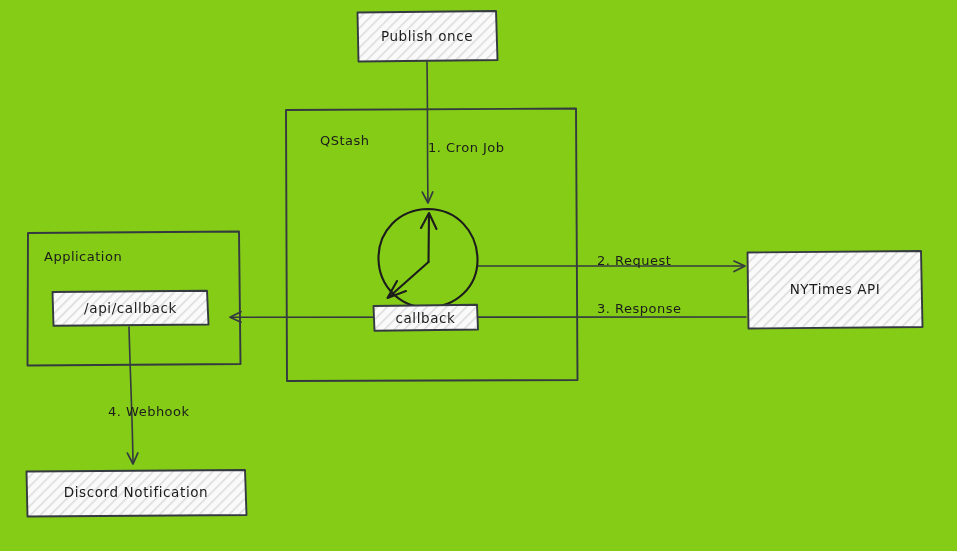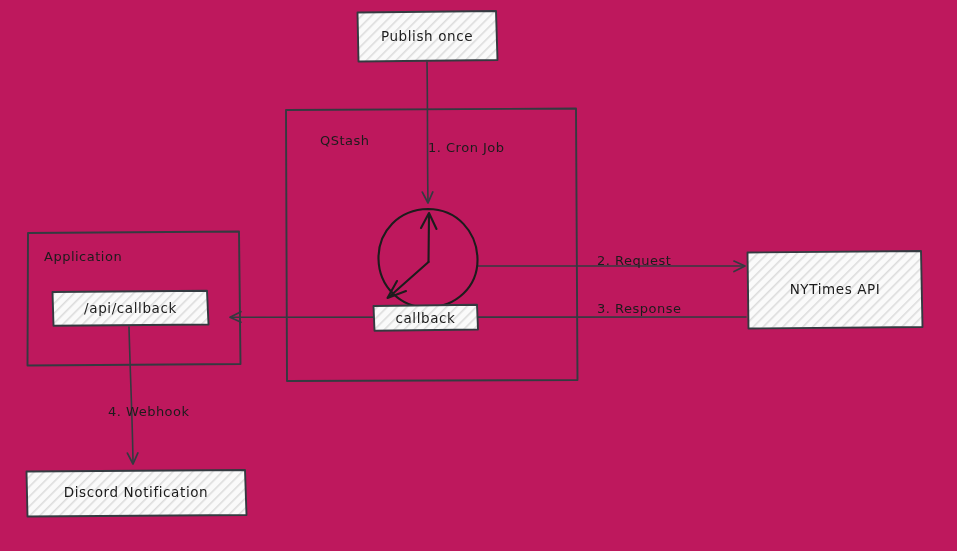--- a/index.html
+++ b/index.html
@@ -8,21 +8,21 @@
     padding: 0;
     background: #ffffff;
   }
   body {
     font-family: "DejaVu Sans", sans-serif;
   }
   #canvas {
     position: relative;
     width: 957px;
     height: 551px;
-    background: #be185d;
+    background: #84cc16;
     overflow: hidden;
   }
   #canvas svg.layer {
     position: absolute;
     left: 0;
     top: 0;
     width: 957px;
     height: 551px;
   }
   .node-label {

